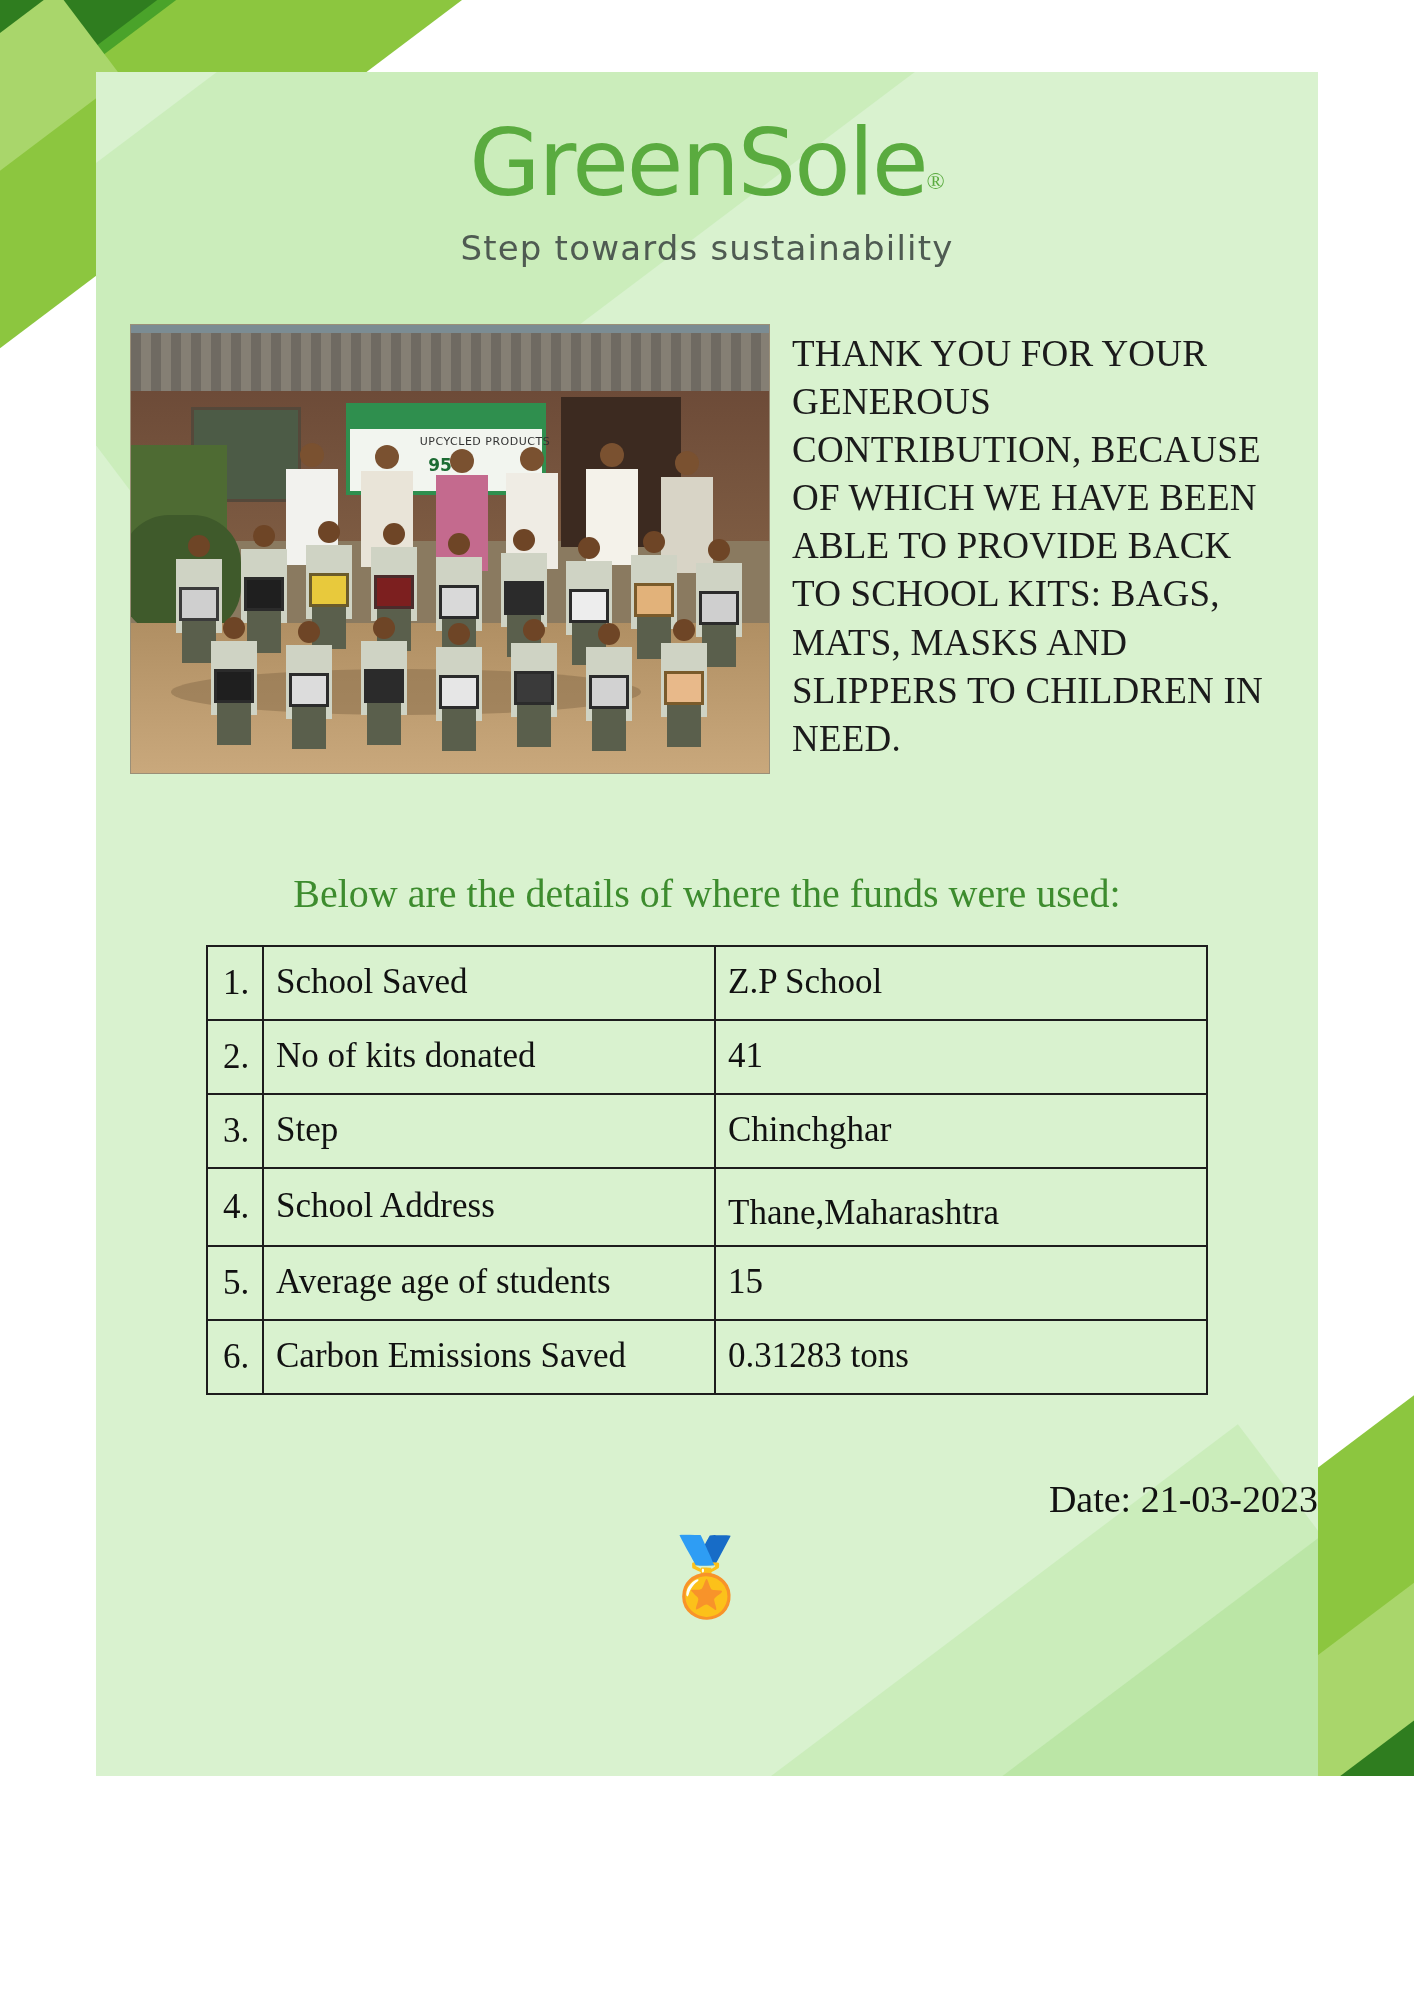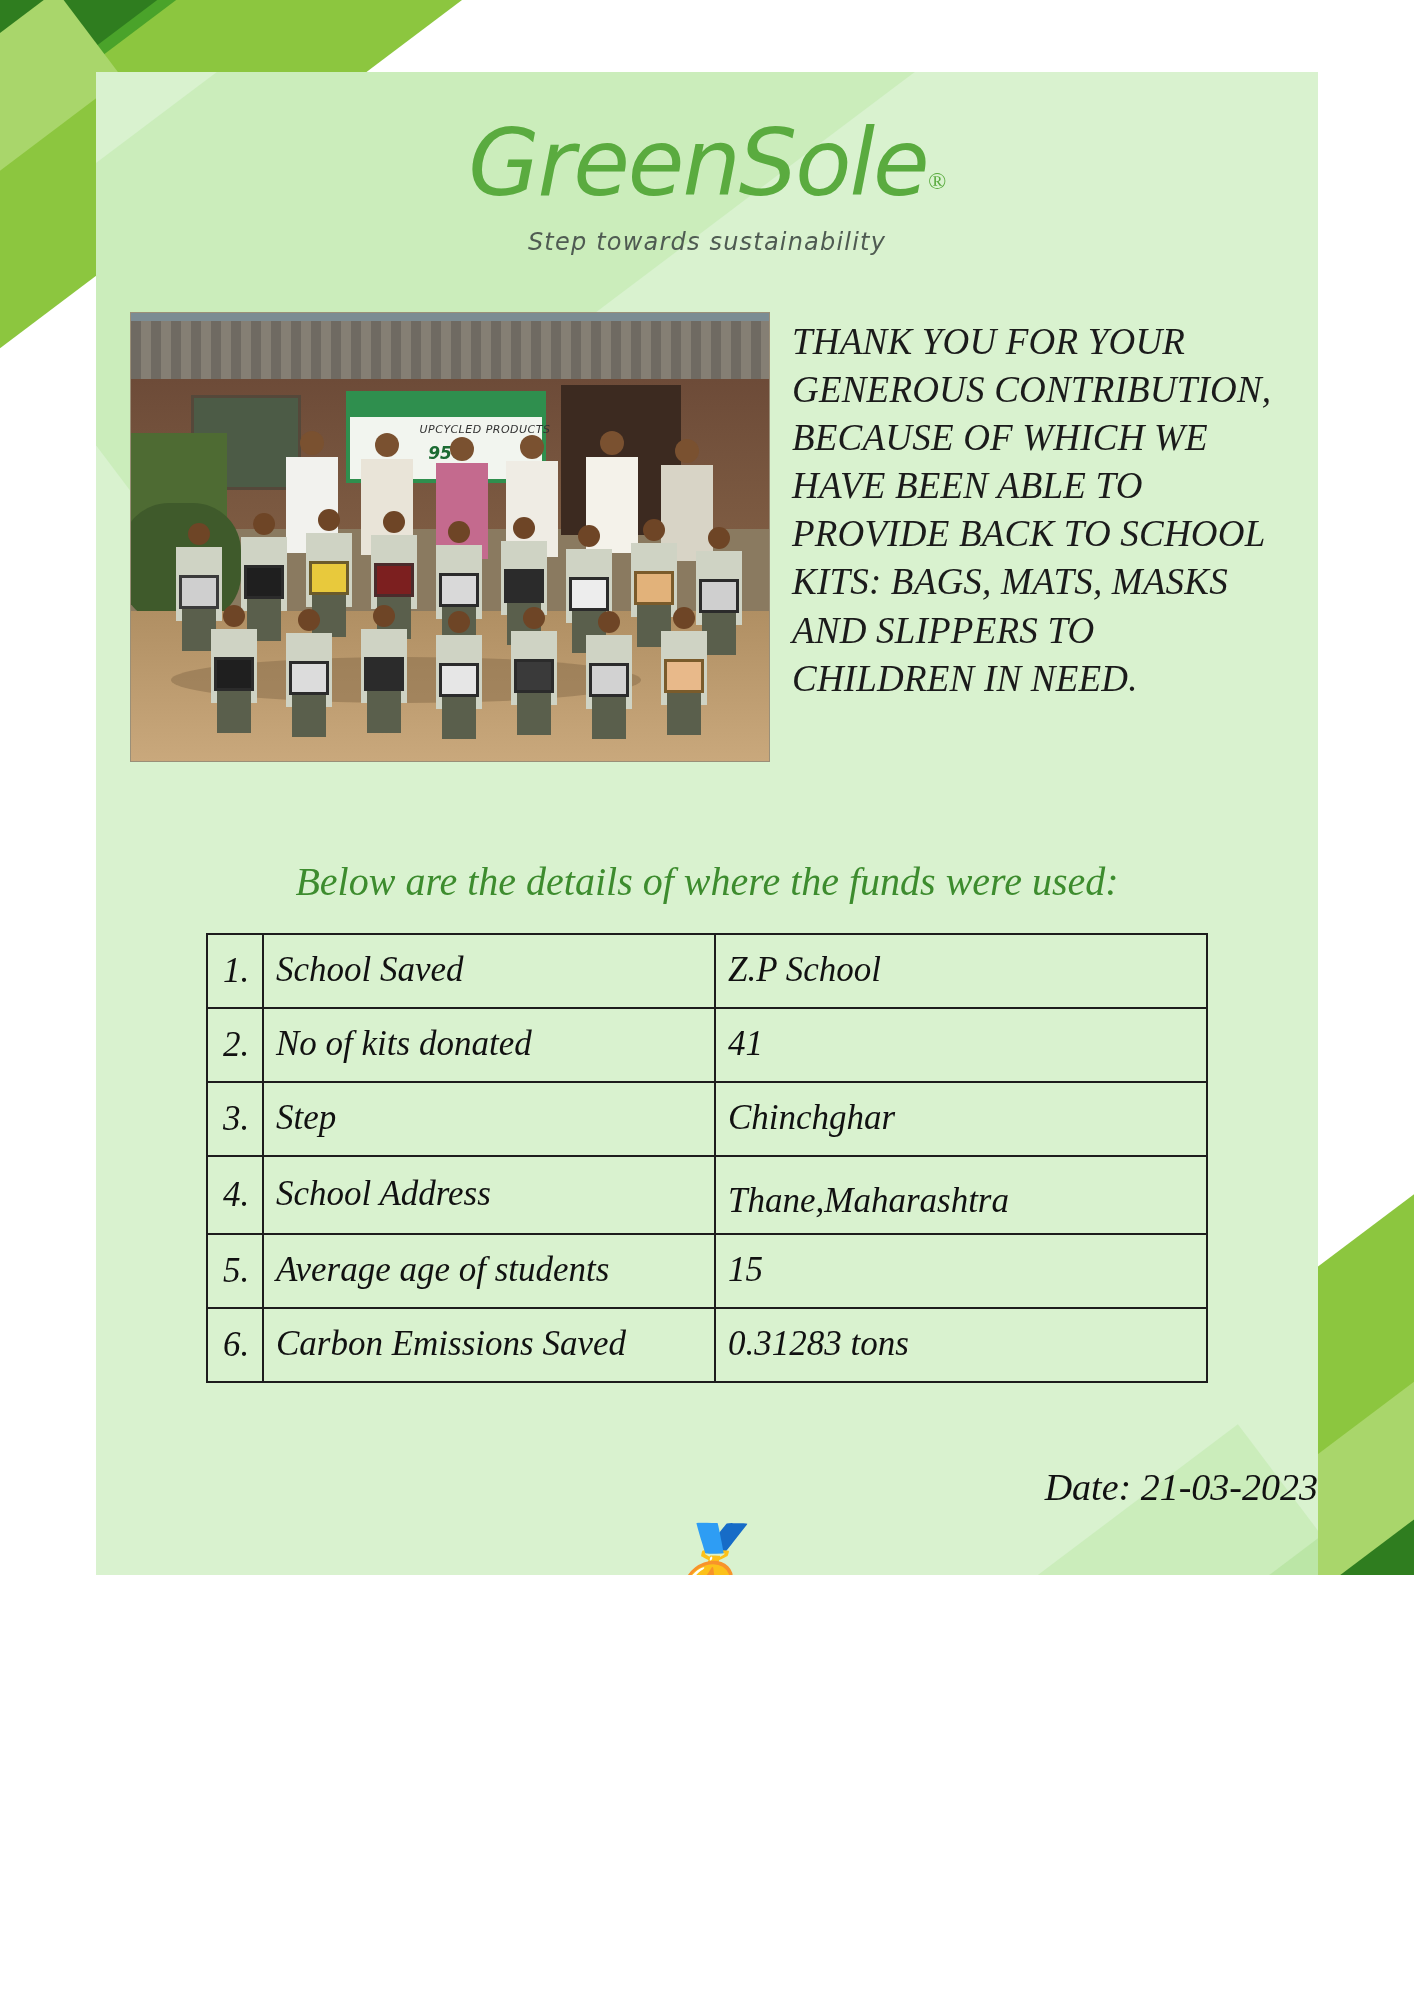--- a/index.html
+++ b/index.html
@@ -7,24 +7,23 @@
     margin: 0; padding: 0;
     width: 1414px; height: 2000px;
     background: #ffffff;
     font-family: "Liberation Serif", serif;
     overflow: hidden;
   }
 
   .page {
     position: relative;
     width: 1414px;
-    height: 1575px;
+    height: 1776px;
     background: #ffffff;
     overflow: hidden;
-    font-style: italic;
   }
 
   
   .deco { position: absolute; pointer-events: none; }
 
   .deco-tl-1 {
     top: -260px; left: -420px;
     width: 900px; height: 520px;
     background: #8cc63f;
     transform: rotate(-37deg);
@@ -126,21 +125,21 @@
     line-height: 1;
   }
   .logo-reg {
     font-size: 24px;
     vertical-align: super;
     color: #5aab3f;
   }
   .logo-tag {
     margin-top: 18px;
     font-family: "DejaVu Sans", sans-serif;
-    font-size: 24px;
+    font-size: 34px;
     letter-spacing: 1.2px;
     color: #4f5b52;
   }
 
   
   .hero {
     display: flex;
     margin-top: 56px;
     padding: 0 34px 0 34px;
     gap: 22px;

